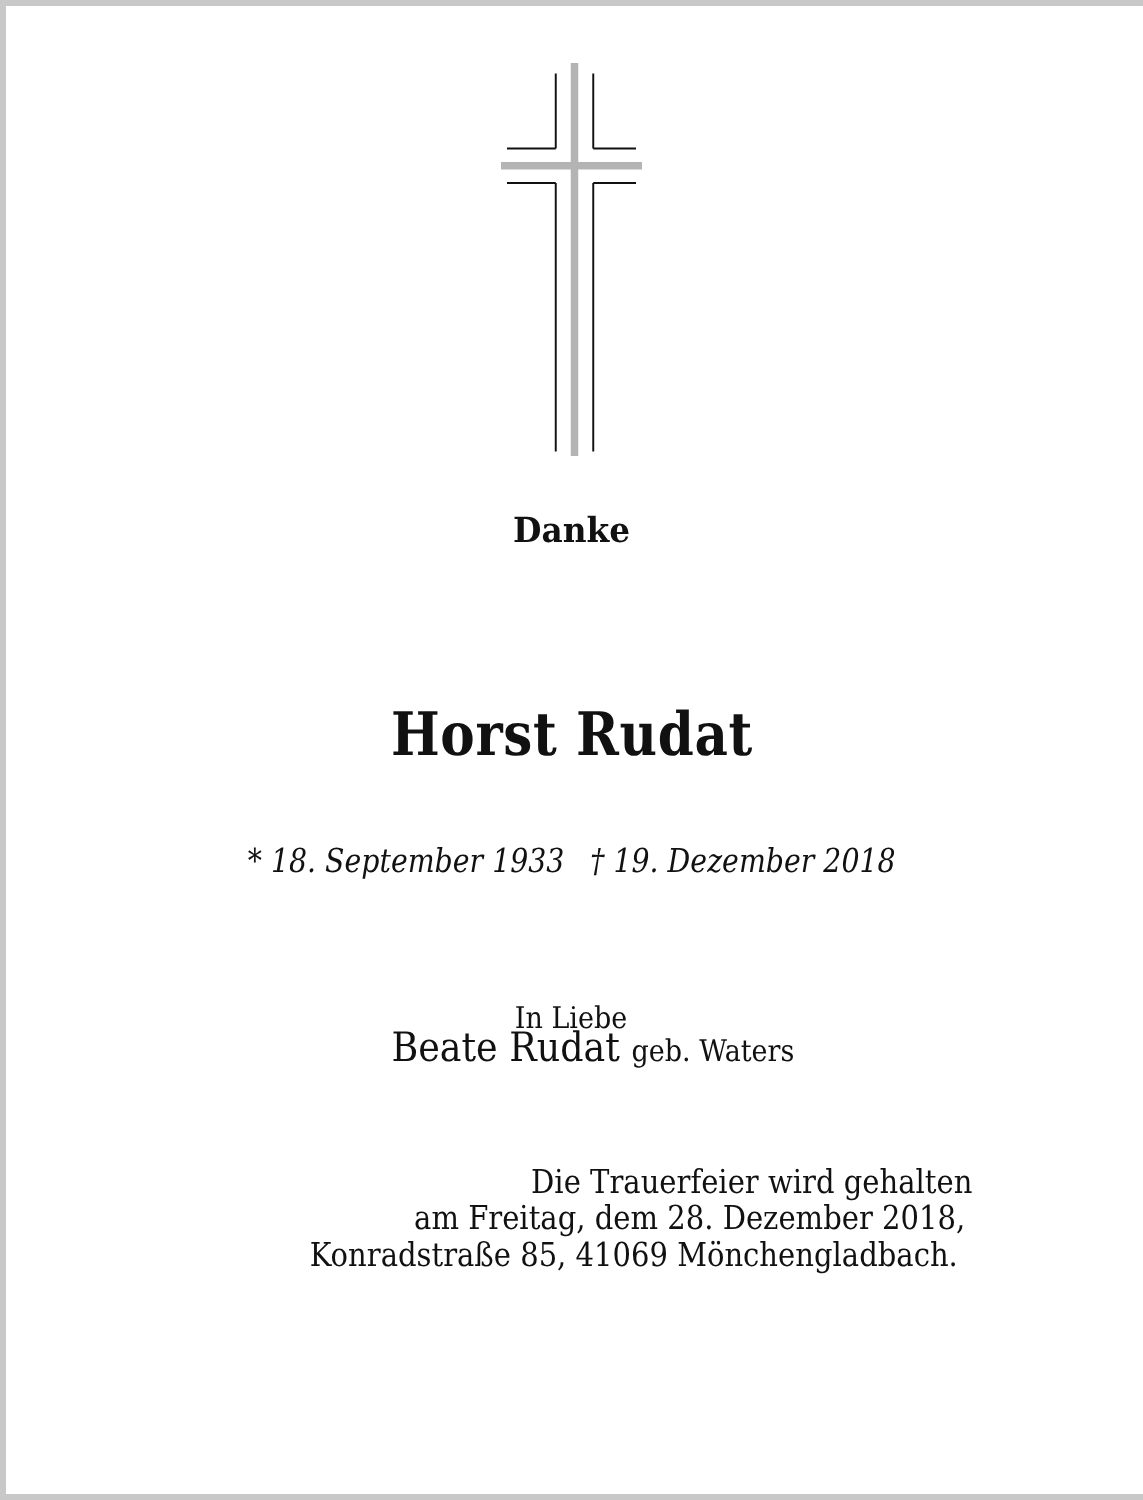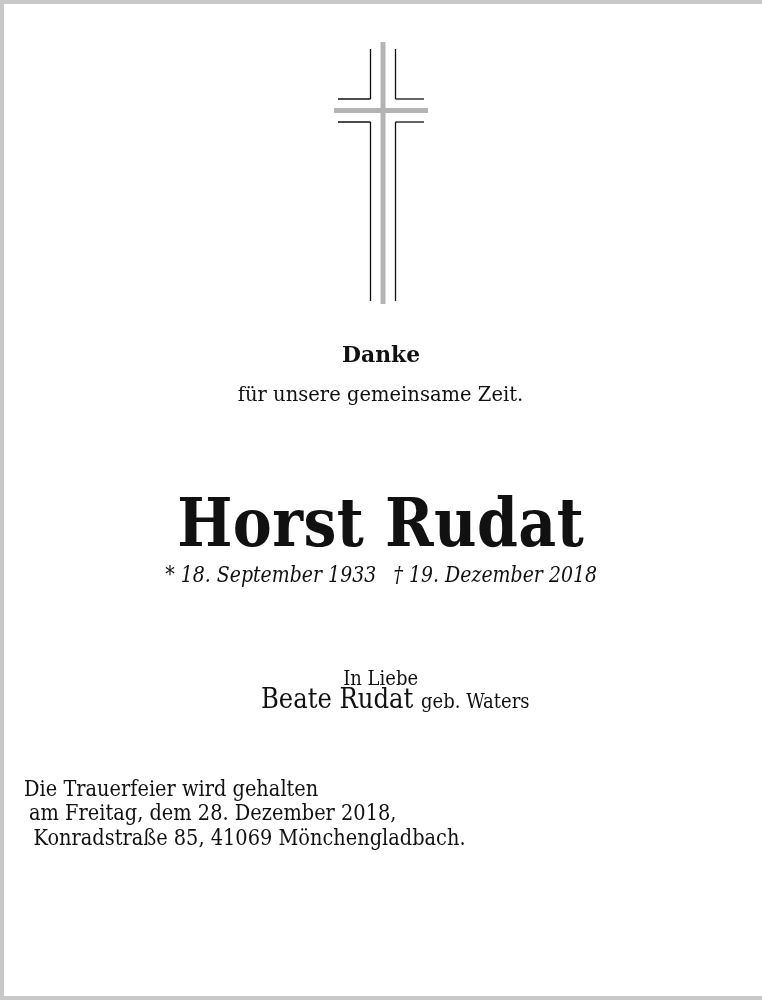--- a/index.html
+++ b/index.html
@@ -48,22 +48,22 @@
     font-size: 23px;
     font-weight: bold;
   }
   .danke .inner { transform: scaleX(0.95); }
   .subtitle {
     top: 380px;
     font-size: 21px;
   }
   .subtitle .inner { transform: scaleX(0.93); }
   .name {
-    top: 484px;
-    font-size: 68px;
+    top: 466px;
+    font-size: 40px;
     font-weight: bold;
     letter-spacing: 0.5px;
   }
   .name .inner { transform: scaleX(0.86); }
   .dates {
     top: 560px;
     font-size: 22px;
     font-style: italic;
   }
   .dates .inner { transform: scaleX(0.86); }
@@ -80,21 +80,21 @@
   }
   .spouse .inner { transform: scaleX(0.9); }
   .spouse .maiden {
     font-size: 20px;
   }
   .ceremony {
     position: absolute;
     left: 0;
     top: 773px;
     width: 664px;
-    text-align: left;
+    text-align: right;
     font-size: 22px;
     line-height: 24.3px;
   }
   .ceremony .row {
     display: block;
     white-space: nowrap;
   }
   .ceremony .row .inner {
     display: inline-block;
     transform: scaleX(0.88);
@@ -121,23 +121,20 @@
     <line x1="61.5" y1="80" x2="90" y2="80" stroke="#111" stroke-width="1.3"></line>
 
     <line x1="36.5" y1="80" x2="36.5" y2="259" stroke="#111" stroke-width="1.3"></line>
     <line x1="61.5" y1="80" x2="61.5" y2="259" stroke="#111" stroke-width="1.3"></line>
   </svg>
 
   <div class="line danke">
     <span class="inner">Danke</span>
   </div>
 
-  <div class="line subtitle">
-    <span class="inner">für unsere gemeinsame Zeit.</span>
-  </div>
 
   <div class="line name">
     <span class="inner">Horst Rudat</span>
   </div>
 
   <div class="line dates">
     <span class="inner">
       <span>*</span>
       <span>18. September 1933</span><span class="gap"></span><span>†</span>
       <span>19. Dezember 2018</span>

